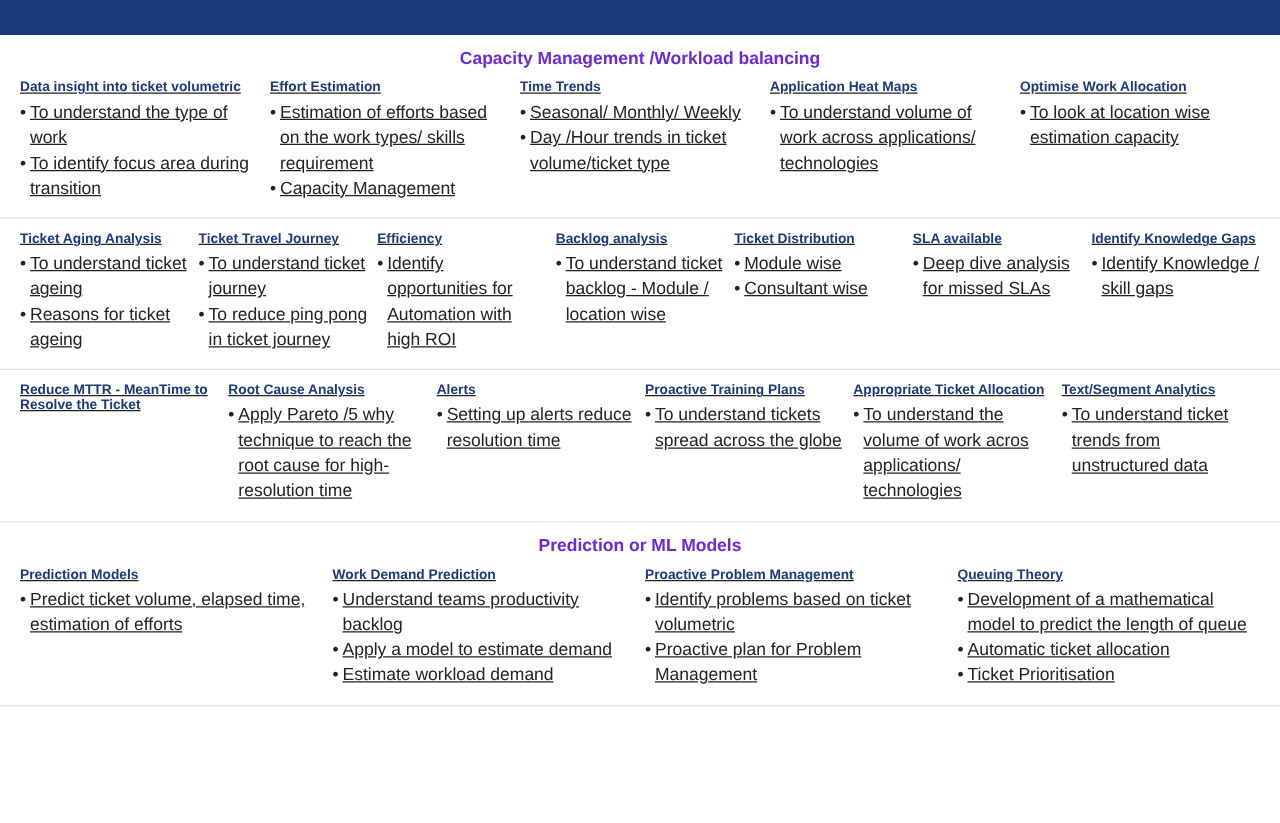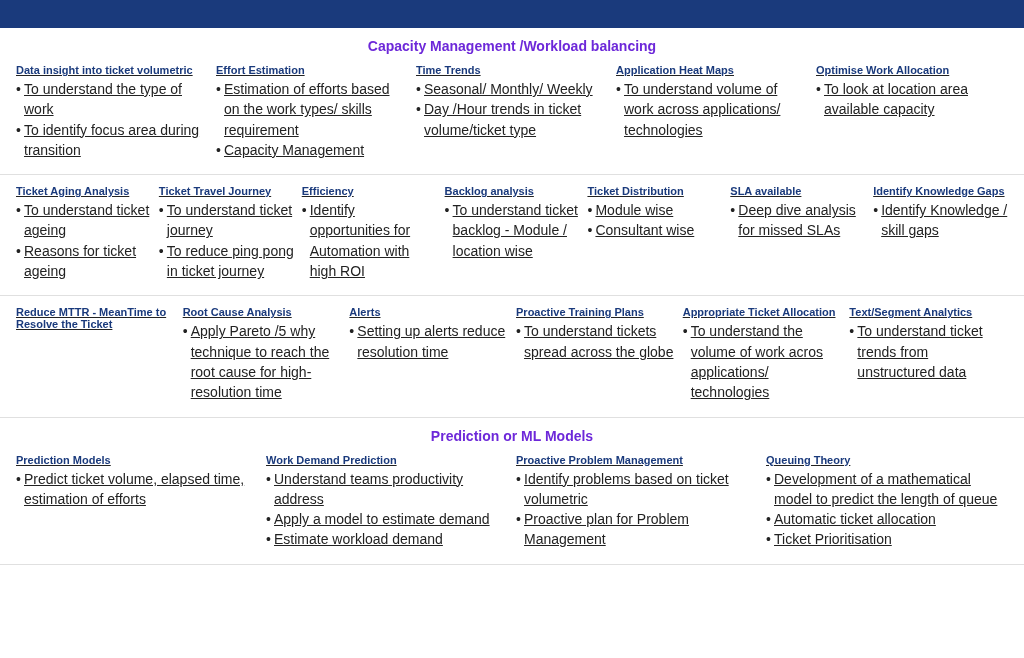--- a/index.html
+++ b/index.html
@@ -97,21 +97,21 @@
         </div>
         <div class="card">
           <div class="card-title">Application Heat Maps</div>
           <ul class="card-body">
             <li>To understand volume of work across applications/ technologies</li>
           </ul>
         </div>
         <div class="card">
           <div class="card-title">Optimise Work Allocation</div>
           <ul class="card-body">
-            <li>To look at location area available capacity</li>
+            <li>To look at location wise estimation capacity</li>
           </ul>
         </div>
       </div>
     </div>
     <div class="section">
       <div class="cards-row">
         <div class="card">
           <div class="card-title">Ticket Aging Analysis</div>
           <ul class="card-body">
             <li>To understand ticket ageing</li>
@@ -200,21 +200,21 @@
       <div class="cards-row">
         <div class="card">
           <div class="card-title">Prediction Models</div>
           <ul class="card-body">
             <li>Predict ticket volume, elapsed time, estimation of efforts</li>
           </ul>
         </div>
         <div class="card">
           <div class="card-title">Work Demand Prediction</div>
           <ul class="card-body">
-            <li>Understand teams productivity address</li>
+            <li>Understand teams productivity backlog</li>
             <li>Apply a model to estimate demand</li>
             <li>Estimate workload demand</li>
           </ul>
         </div>
         <div class="card">
           <div class="card-title">Proactive Problem Management</div>
           <ul class="card-body">
             <li>Identify problems based on ticket volumetric</li>
             <li>Proactive plan for Problem Management</li>
           </ul>

